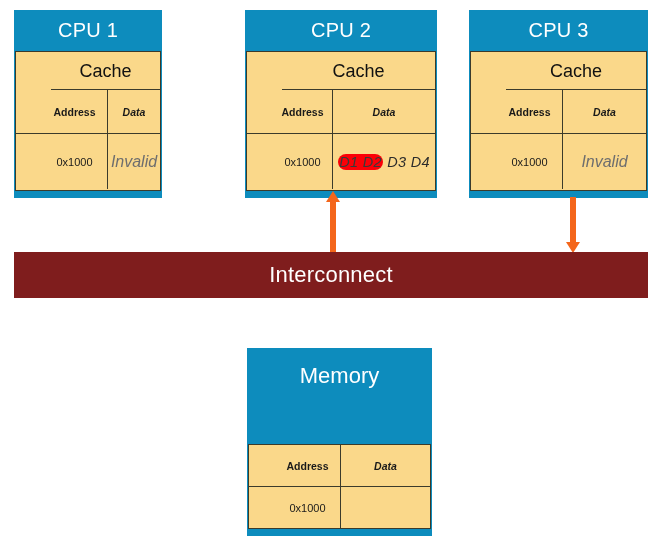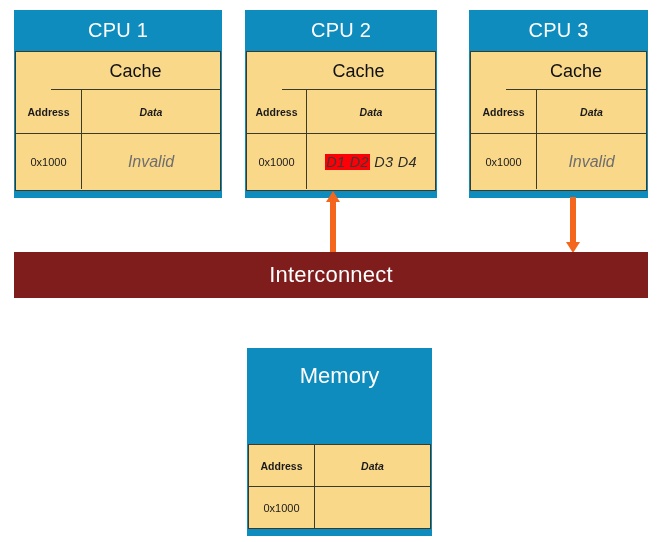--- a/index.html
+++ b/index.html
@@ -44,20 +44,21 @@
     color: #111111;
     text-align: center;
     border-bottom: 1.4px solid #3b3b2b;
     box-sizing: border-box;
     white-space: nowrap;
     margin-left: 35px;
   }
   .cache-row {
     display: flex;
     box-sizing: border-box;
+    padding-left: 26px;
   }
   .cache-row.header-row {
     border-bottom: 1.4px solid #3b3b2b;
   }
   .cell-addr {
     box-sizing: border-box;
     border-right: 1.4px solid #3b3b2b;
     display: flex;
     align-items: center;
     justify-content: center;
@@ -90,20 +91,21 @@
   .cell-data.data-bytes {
     font-size: 14.5px;
     color: #2b2b2b;
     font-weight: normal;
     letter-spacing: 0.3px;
   }
   .hl {
     background: #fb0007;
     color: #3a3a3a;
     padding: 0 1px;
+    border-radius: 8px;
   }
 
   
   .interconnect {
     position: absolute;
     background: #7f1d1d;
     color: #ffffff;
     display: flex;
     align-items: center;
     justify-content: center;
@@ -157,21 +159,21 @@
   }
   .arrow-down {
     border-left: 7px solid transparent;
     border-right: 7px solid transparent;
     border-top: 11px solid #f4661b;
   }
 </style>
 </head>
 <body>
 
-<div class="cpu-node" style="left:14px; top:10px; width:208px; height:188px;">
+<div class="cpu-node" style="left:14px; top:10px; width:148px; height:188px;">
   <div class="cpu-title">CPU 1</div>
   <div class="cache-block" style="top:41px; height:140px;">
     <div class="cache-title" style="line-height:38px; height:38px;">Cache</div>
     <div class="cache-row header-row" style="height:44px;">
       <div class="cell-addr" style="width:66px;">Address</div>
       <div class="cell-data">Data</div>
     </div>
     <div class="cache-row" style="height:55px;">
       <div class="cell-addr value" style="width:66px;">0x1000</div>
       <div class="cell-data state-invalid">Invalid</div>

